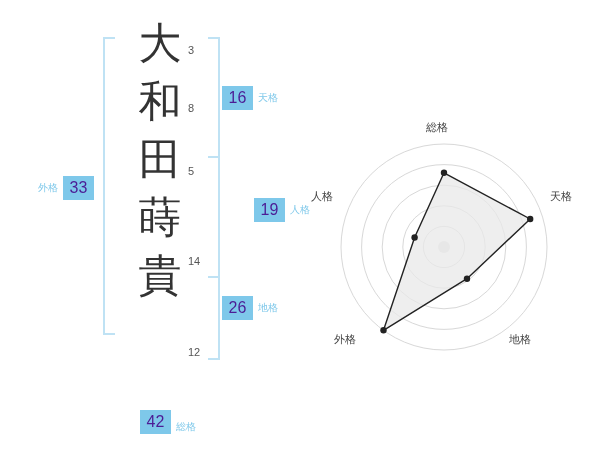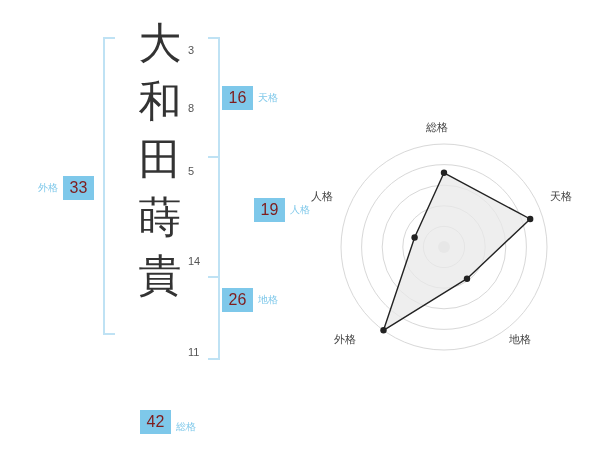--- a/index.html
+++ b/index.html
@@ -55,21 +55,21 @@
   }
 
   
   .chip {
     position: absolute;
     display: flex;
     align-items: center;
   }
   .chip .num {
     background: #7ec8ea;
-    color: #7f1d1d;
+    color: #4c1d95;
     font-size: 16px;
     line-height: 20px;
     padding: 2px 6px;
     min-width: 19px;
     text-align: center;
     font-family: "Liberation Sans", sans-serif;
   }
   .chip .lbl {
     color: #7ec8ea;
     font-size: 10px;
@@ -122,21 +122,21 @@
       <span class="kanji">和</span>
       <span class="kanji">田</span>
       <span class="kanji">蒔</span>
       <span class="kanji">貴</span>
     </div>
 
     <span class="stroke-num" style="top:44px;">3</span>
     <span class="stroke-num" style="top:102px;">8</span>
     <span class="stroke-num" style="top:165px;">5</span>
     <span class="stroke-num" style="top:255px;">14</span>
-    <span class="stroke-num" style="top:346px;">11</span>
+    <span class="stroke-num" style="top:346px;">12</span>
 
     <div class="bracket" style="left:103px; top:37px; height:294px;"></div>
 
     <div class="bracket right" style="left:208px; top:37px; height:117px;"></div>
     <div class="bracket right" style="left:208px; top:156px; height:118px;"></div>
     <div class="bracket right" style="left:208px; top:276px; height:80px;"></div>
 
     <div class="chip left-lbl" style="left:38px; top:176px;">
       <span class="lbl">外格</span>
       <span class="num">33</span>
@@ -145,21 +145,21 @@
     <div class="chip" style="left:222px; top:86px;">
       <span class="num">16</span>
       <span class="lbl">天格</span>
     </div>
 
     <div class="chip" style="left:222px; top:198px;margin-left:32px;">
       <span class="num">19</span>
       <span class="lbl">人格</span>
     </div>
 
-    <div class="chip" style="left:222px; top:288px;">
+    <div class="chip" style="left:222px; top:296px;">
       <span class="num">26</span>
       <span class="lbl">地格</span>
     </div>
 
     <div class="chip" style="left:140px; top:410px;align-items:flex-end;">
       <span class="num">42</span>
       <span class="lbl">総格</span>
     </div>
   </div>
 

